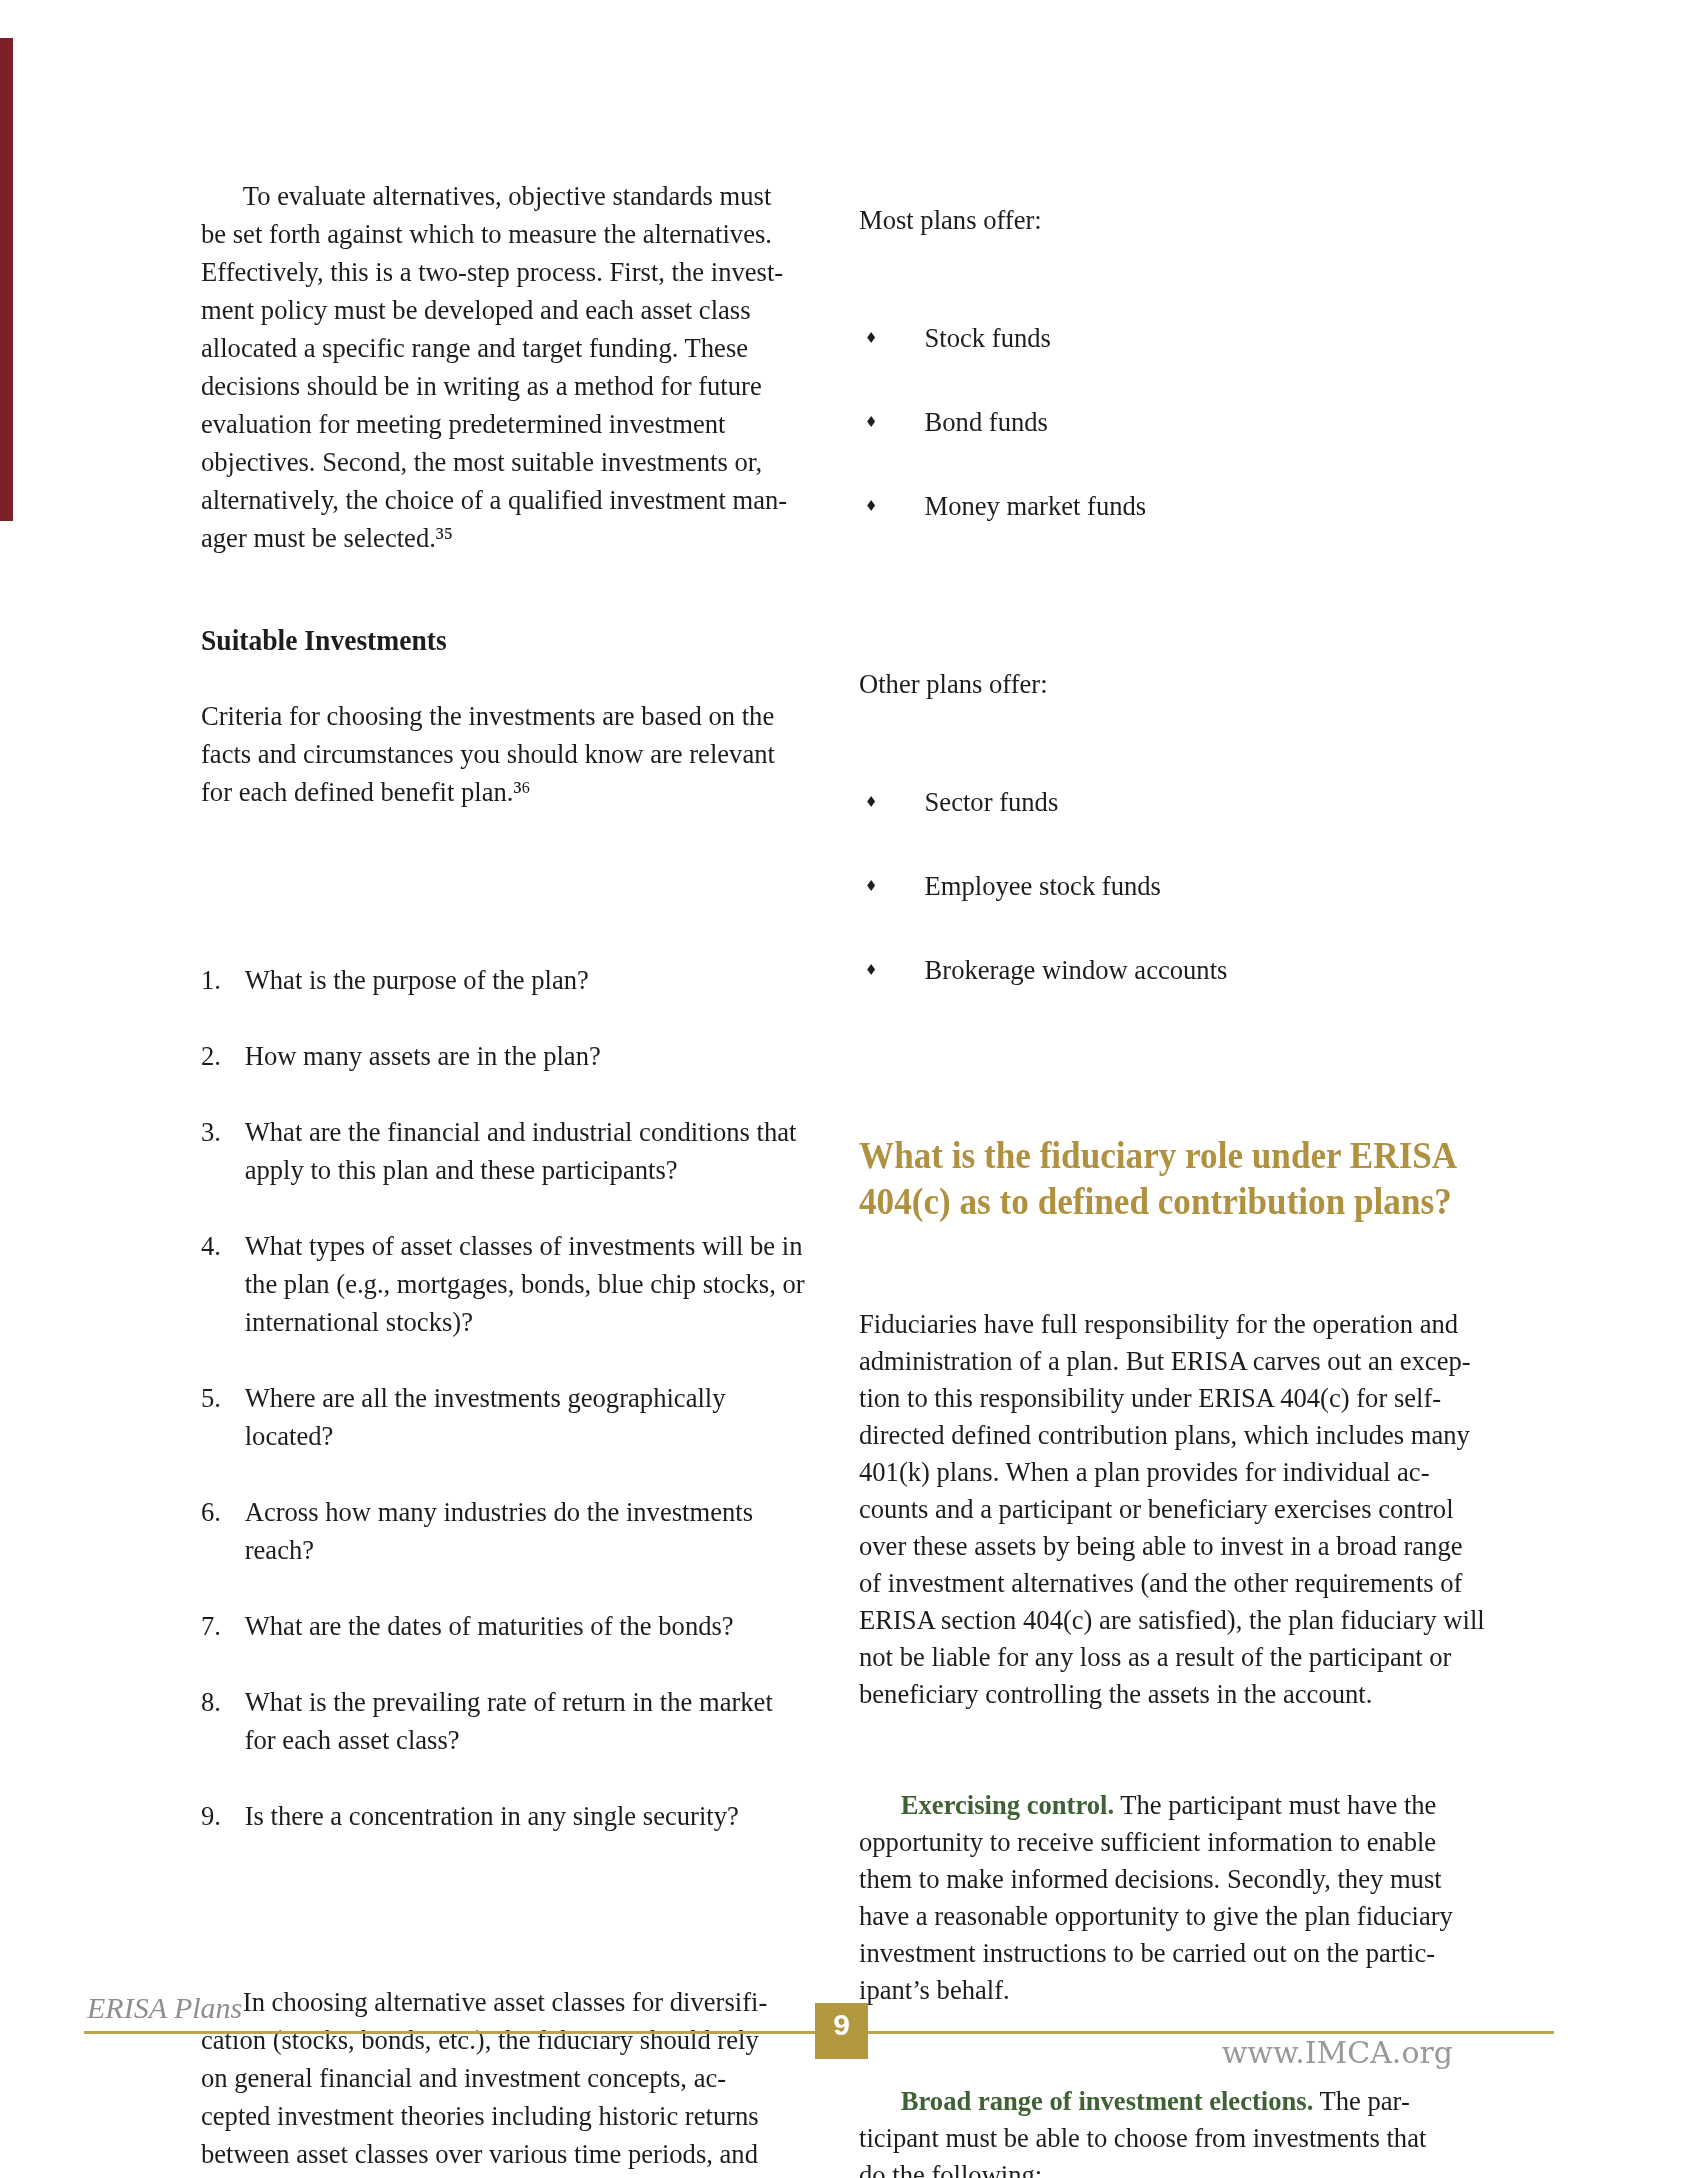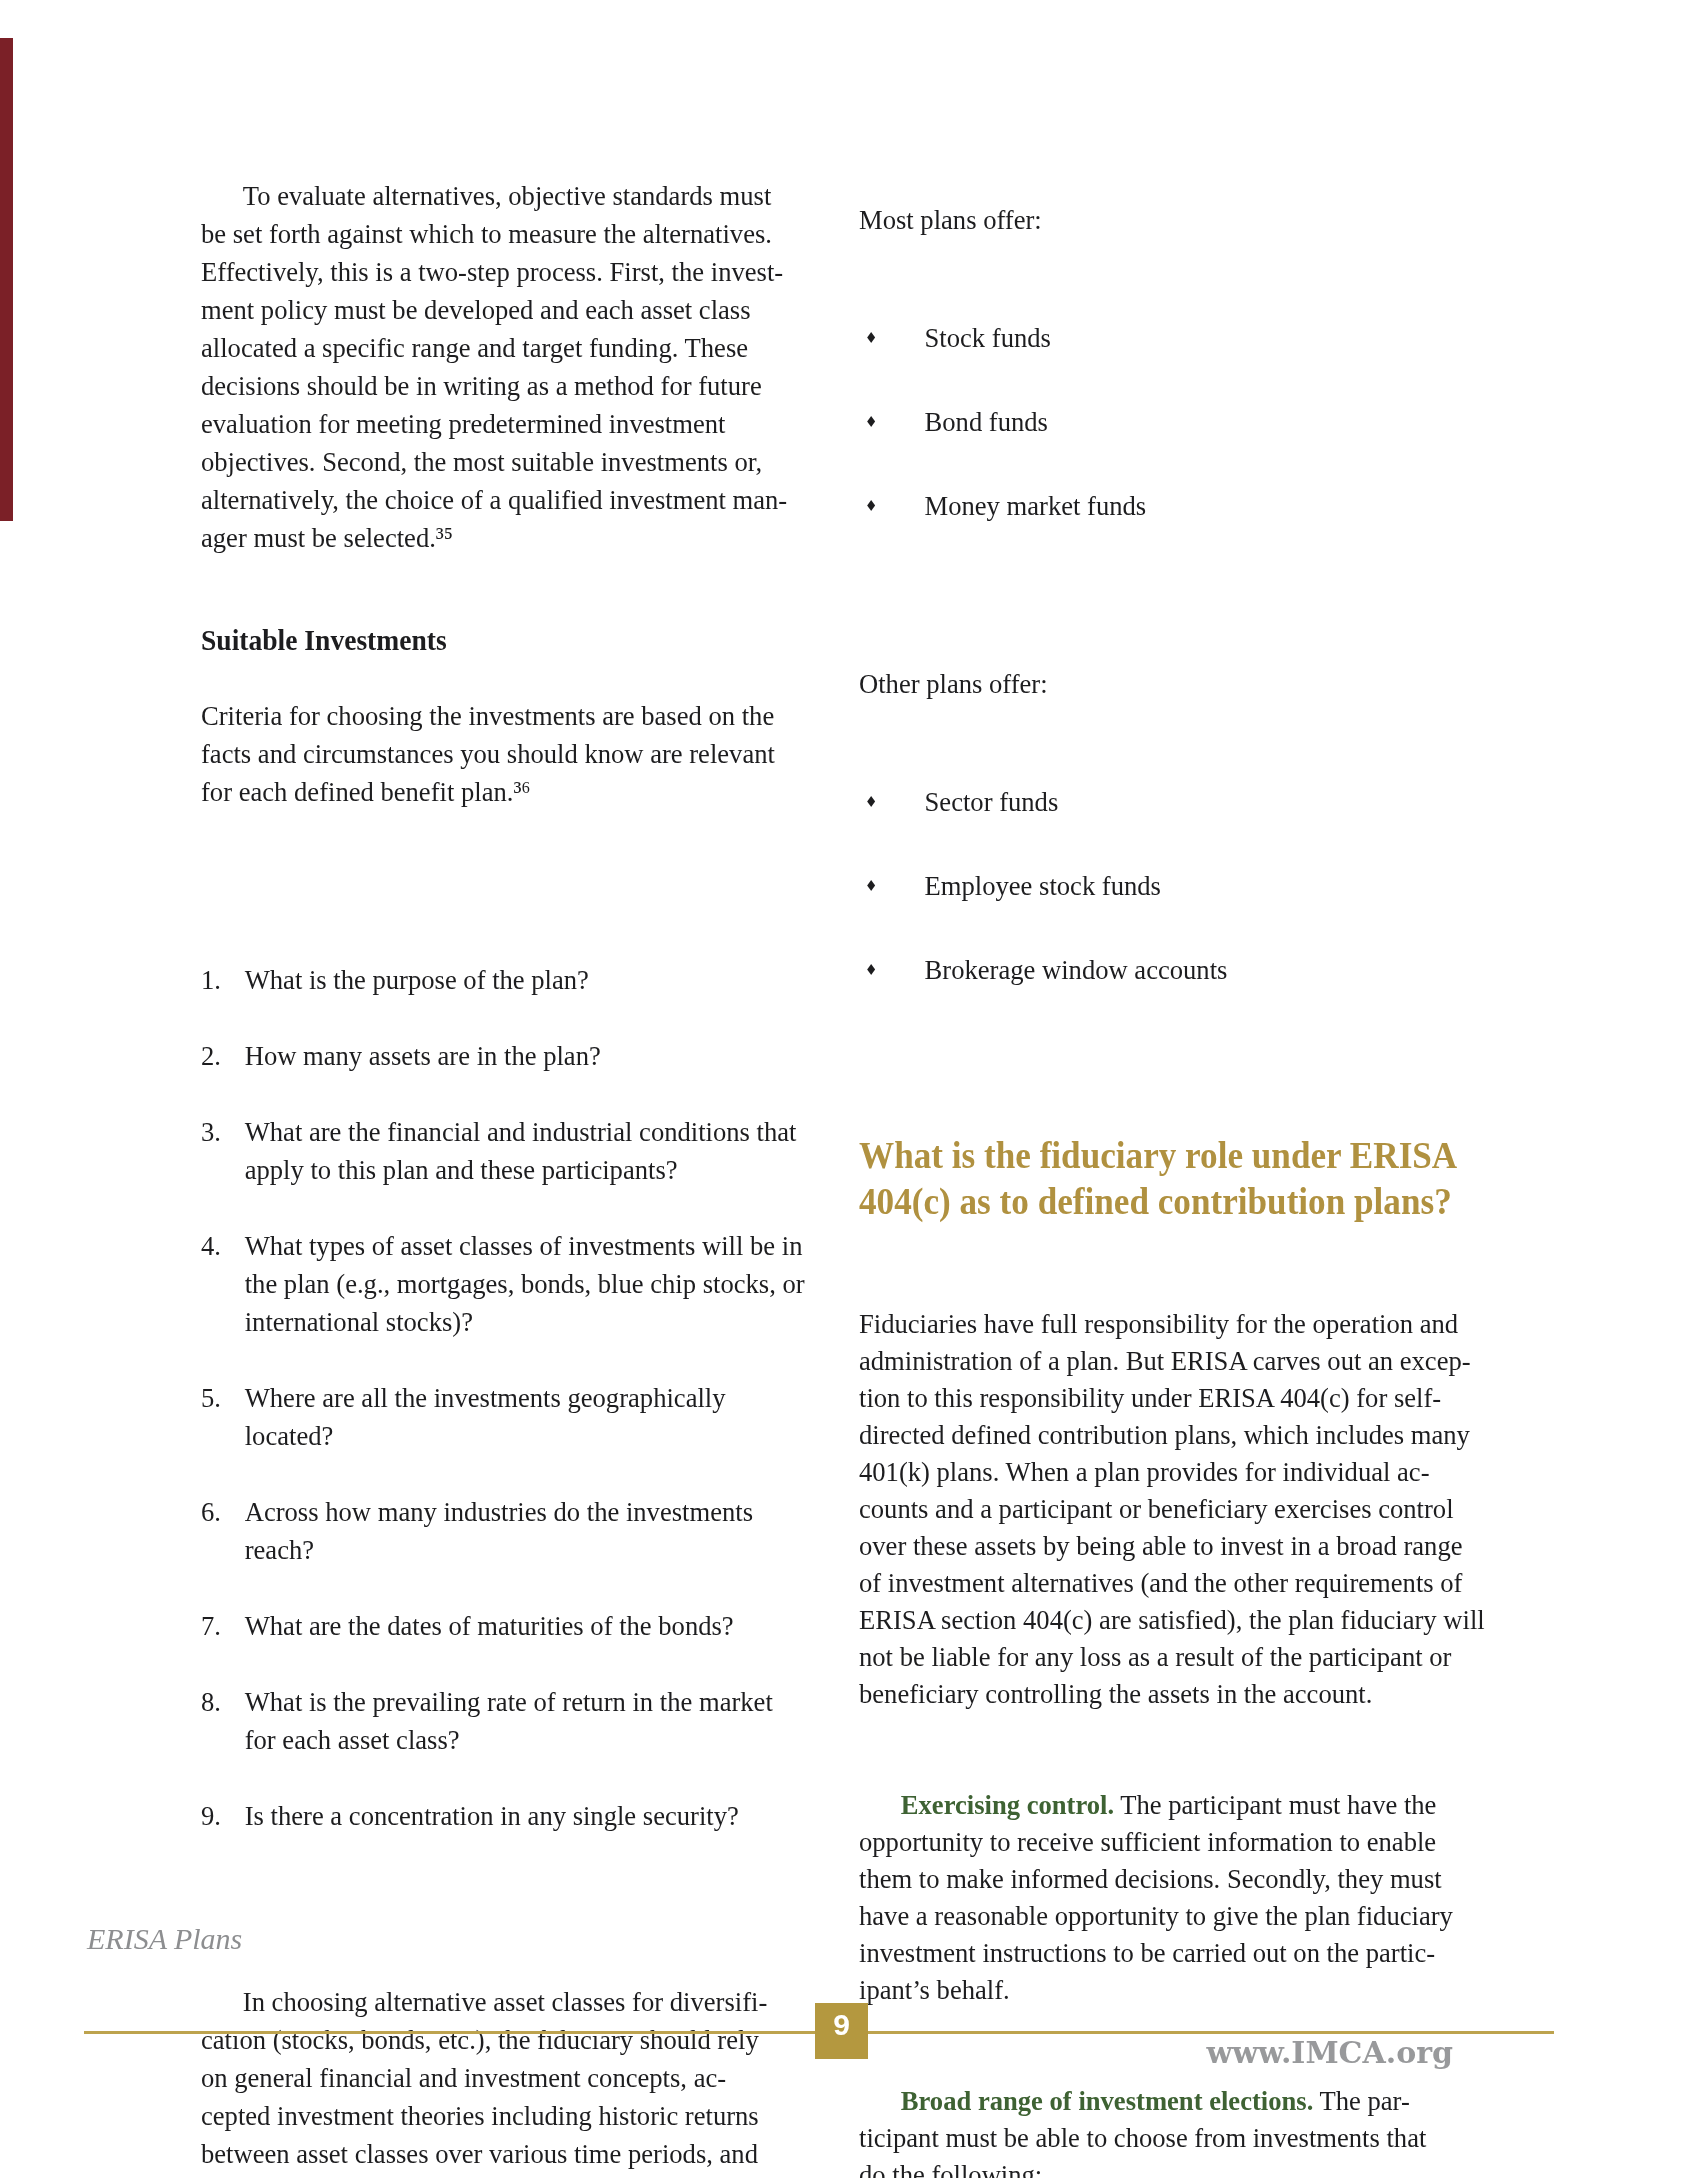--- a/index.html
+++ b/index.html
@@ -31,25 +31,25 @@
   .goldhead { font-size:37px; line-height:46px; font-weight:bold; color:#b09140; margin:26px 0 6px 0; white-space:pre-line; }
   .green { color:#3e6233; font-weight:bold; }
 
   .footer-rule { position:absolute; left:84px; top:2031px; width:1500px; height:3px; background:#bda34e; }
   .page-badge {
     position:absolute; left:815px; top:2003px; width:53px; height:56px; background:#b4983f;
     color:#ffffff; font-family:"Liberation Sans",sans-serif; font-weight:bold; font-size:30px;
     text-align:center; line-height:44px;
   }
   .footer-left {
-    position:absolute; left:87px; top:1922px; font-style:italic; font-size:30px; color:#8d8e90;
+    position:absolute; left:87px; top:1991px; font-style:italic; font-size:30px; color:#8d8e90;
     font-family:"Liberation Serif",serif;
   }
   .footer-right {
-    position:absolute; right:101px; top:2035px; font-weight:bold; font-size:30px; color:#98999b;
+    position:absolute; right:101px; top:2035px; font-weight:normal; font-size:30px; color:#98999b;
     font-family:"DejaVu Serif",serif;
   }
 </style>
 </head>
 <body>
 
 <div class="page">
 
   <div class="edge-stripe"></div>
 

